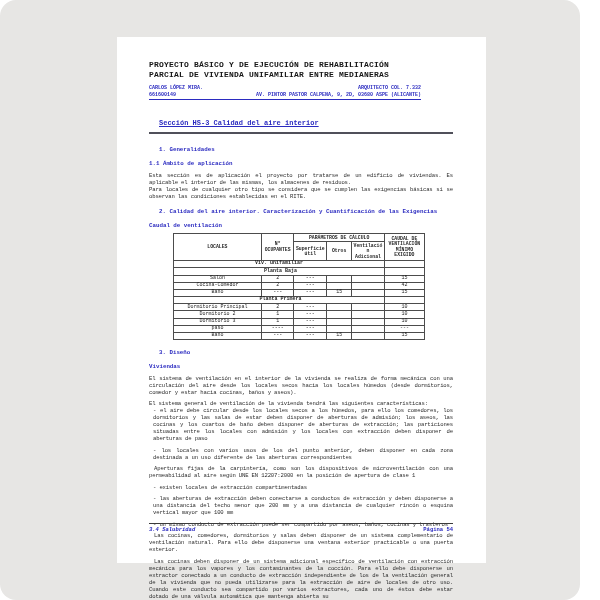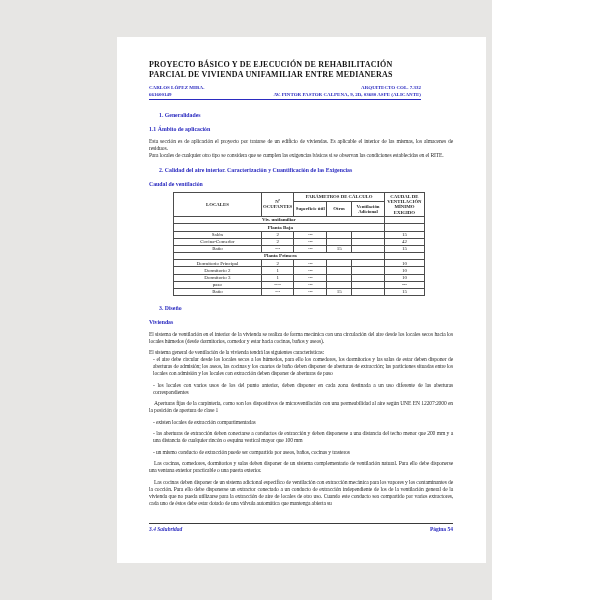--- a/index.html
+++ b/index.html
@@ -1,17 +1,17 @@
 <!DOCTYPE html>
 <html><head>
 <meta charset="utf-8">
 <style>
   html,body{margin:0;padding:0;}
-  .canvas{position:relative;width:492px;height:600px;background:#e7e6e4;overflow:hidden;
-          font-family:Liberation Serif, serif;}
+  .canvas{position:relative;width:580px;height:600px;background:#e7e6e4;overflow:hidden;
+          font-family:Liberation Mono, monospace;border-radius:16px;}
   .page{position:absolute;left:117px;top:37px;width:369px;height:526px;background:#ffffff;
         box-sizing:border-box;padding:0 33px 0 32px;}
   .doc-title{margin-top:23px;font-size:8px;line-height:10px;font-weight:bold;color:#161616;
              letter-spacing:.2px;white-space:pre-line;}
   .arch-block{margin-top:5px;width:272px;color:#2b2bc0;font-weight:bold;font-size:5px;
               line-height:6.5px;border-bottom:1px solid #2b2bc0;padding-bottom:1px;}
   .arch-row{display:flex;justify-content:space-between;}
   .section-head{margin-top:12px;border-bottom:2px solid #50505a;padding:0 0 2px 10px;}
   .section-head span{color:#2b2bc0;font-weight:bold;font-size:7px;text-decoration:underline;
                      text-underline-offset:1px;}
@@ -52,20 +52,23 @@
       <div class="arch-row">
         <span>CARLOS LÓPEZ MIRA.</span>
         <span>ARQUITECTO COL. 7.332</span>
       </div>
       <div class="arch-row">
         <span>661600149</span>
         <span>AV. PINTOR PASTOR CALPENA, 9, 2D, 03680 ASPE (ALICANTE)</span>
       </div>
     </div>
 
+    <div class="section-head">
+      <span>Sección HS-3 Calidad del aire interior</span>
+    </div>
 
     <p class="h-blue mt12 indent10">1. Generalidades</p>
     <p class="h-blue mt7">1.1 Ámbito de aplicación</p>
     <p class="body">Esta sección es de aplicación el proyecto por tratarse de un edificio de viviendas. Es aplicable el interior de las mismas, los almacenes de residuos.</p>
     <p class="body nogap">Para locales de cualquier otro tipo se considera que se cumplen las exigencias básicas si se observan las condiciones establecidas en el RITE.</p>
 
     <p class="h-blue mt8 indent10">2. Calidad del aire interior. Caracterización y Cuantificación de las Exigencias</p>
     <p class="h-blue mt7">Caudal de ventilación</p>
 
     <table class="vent">

